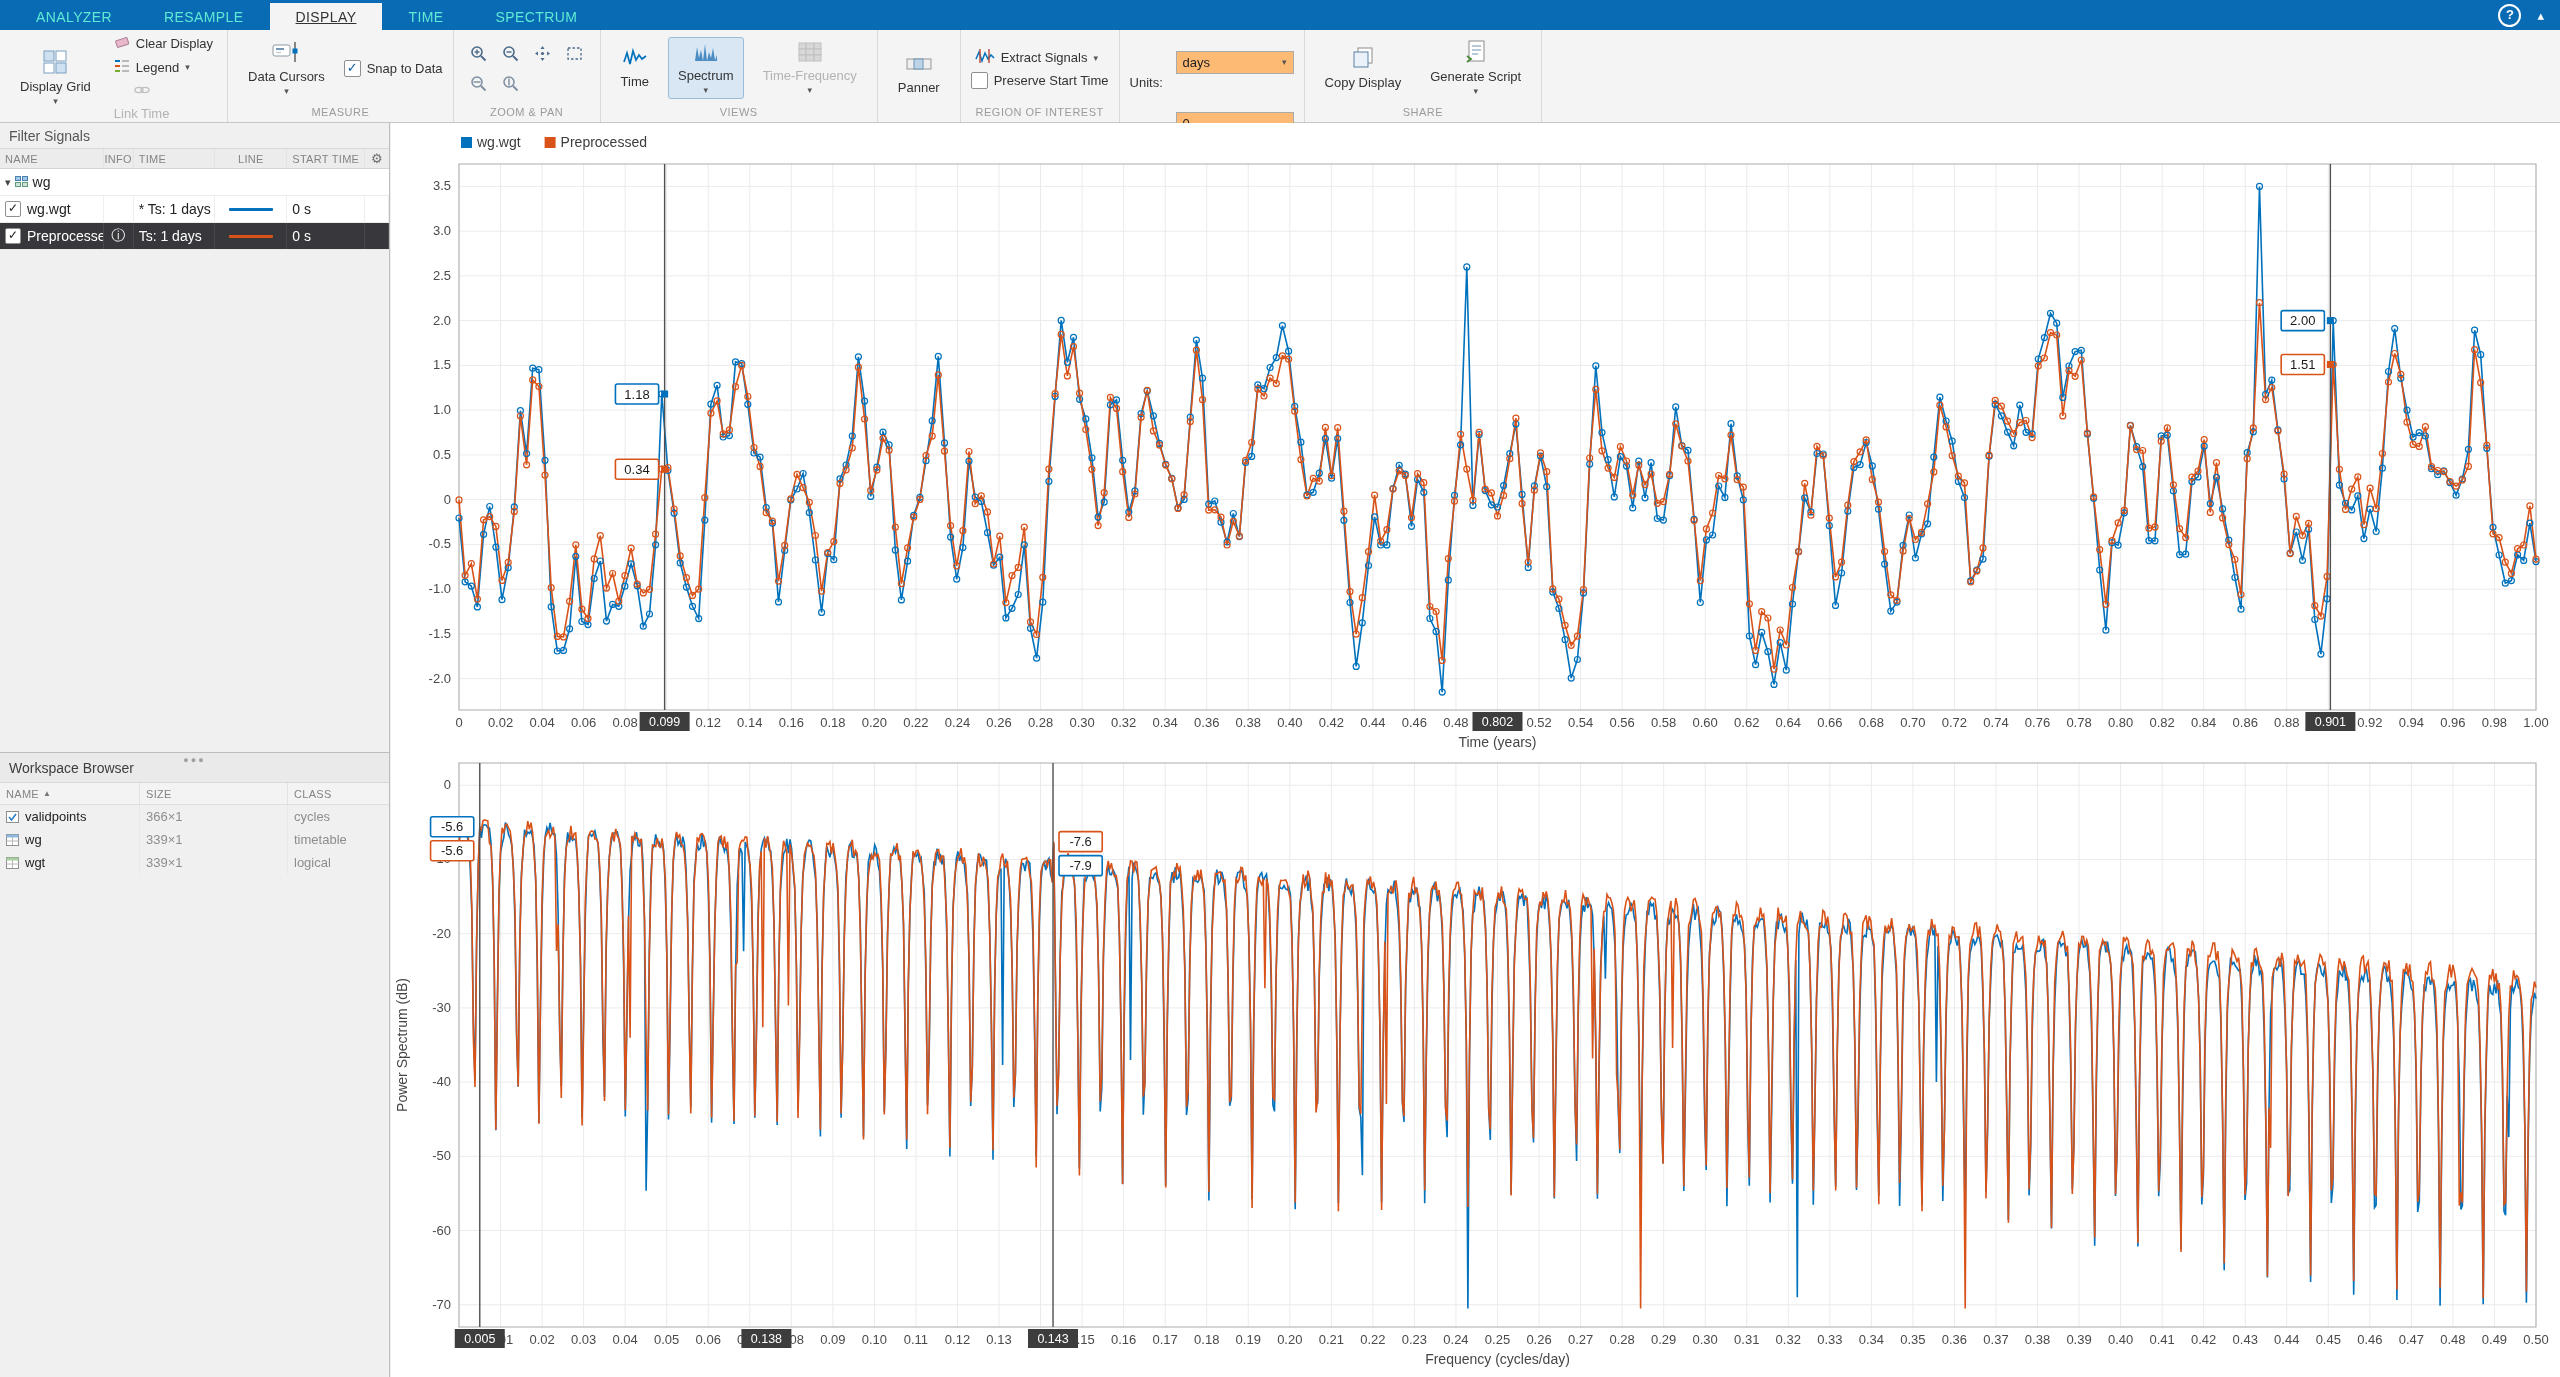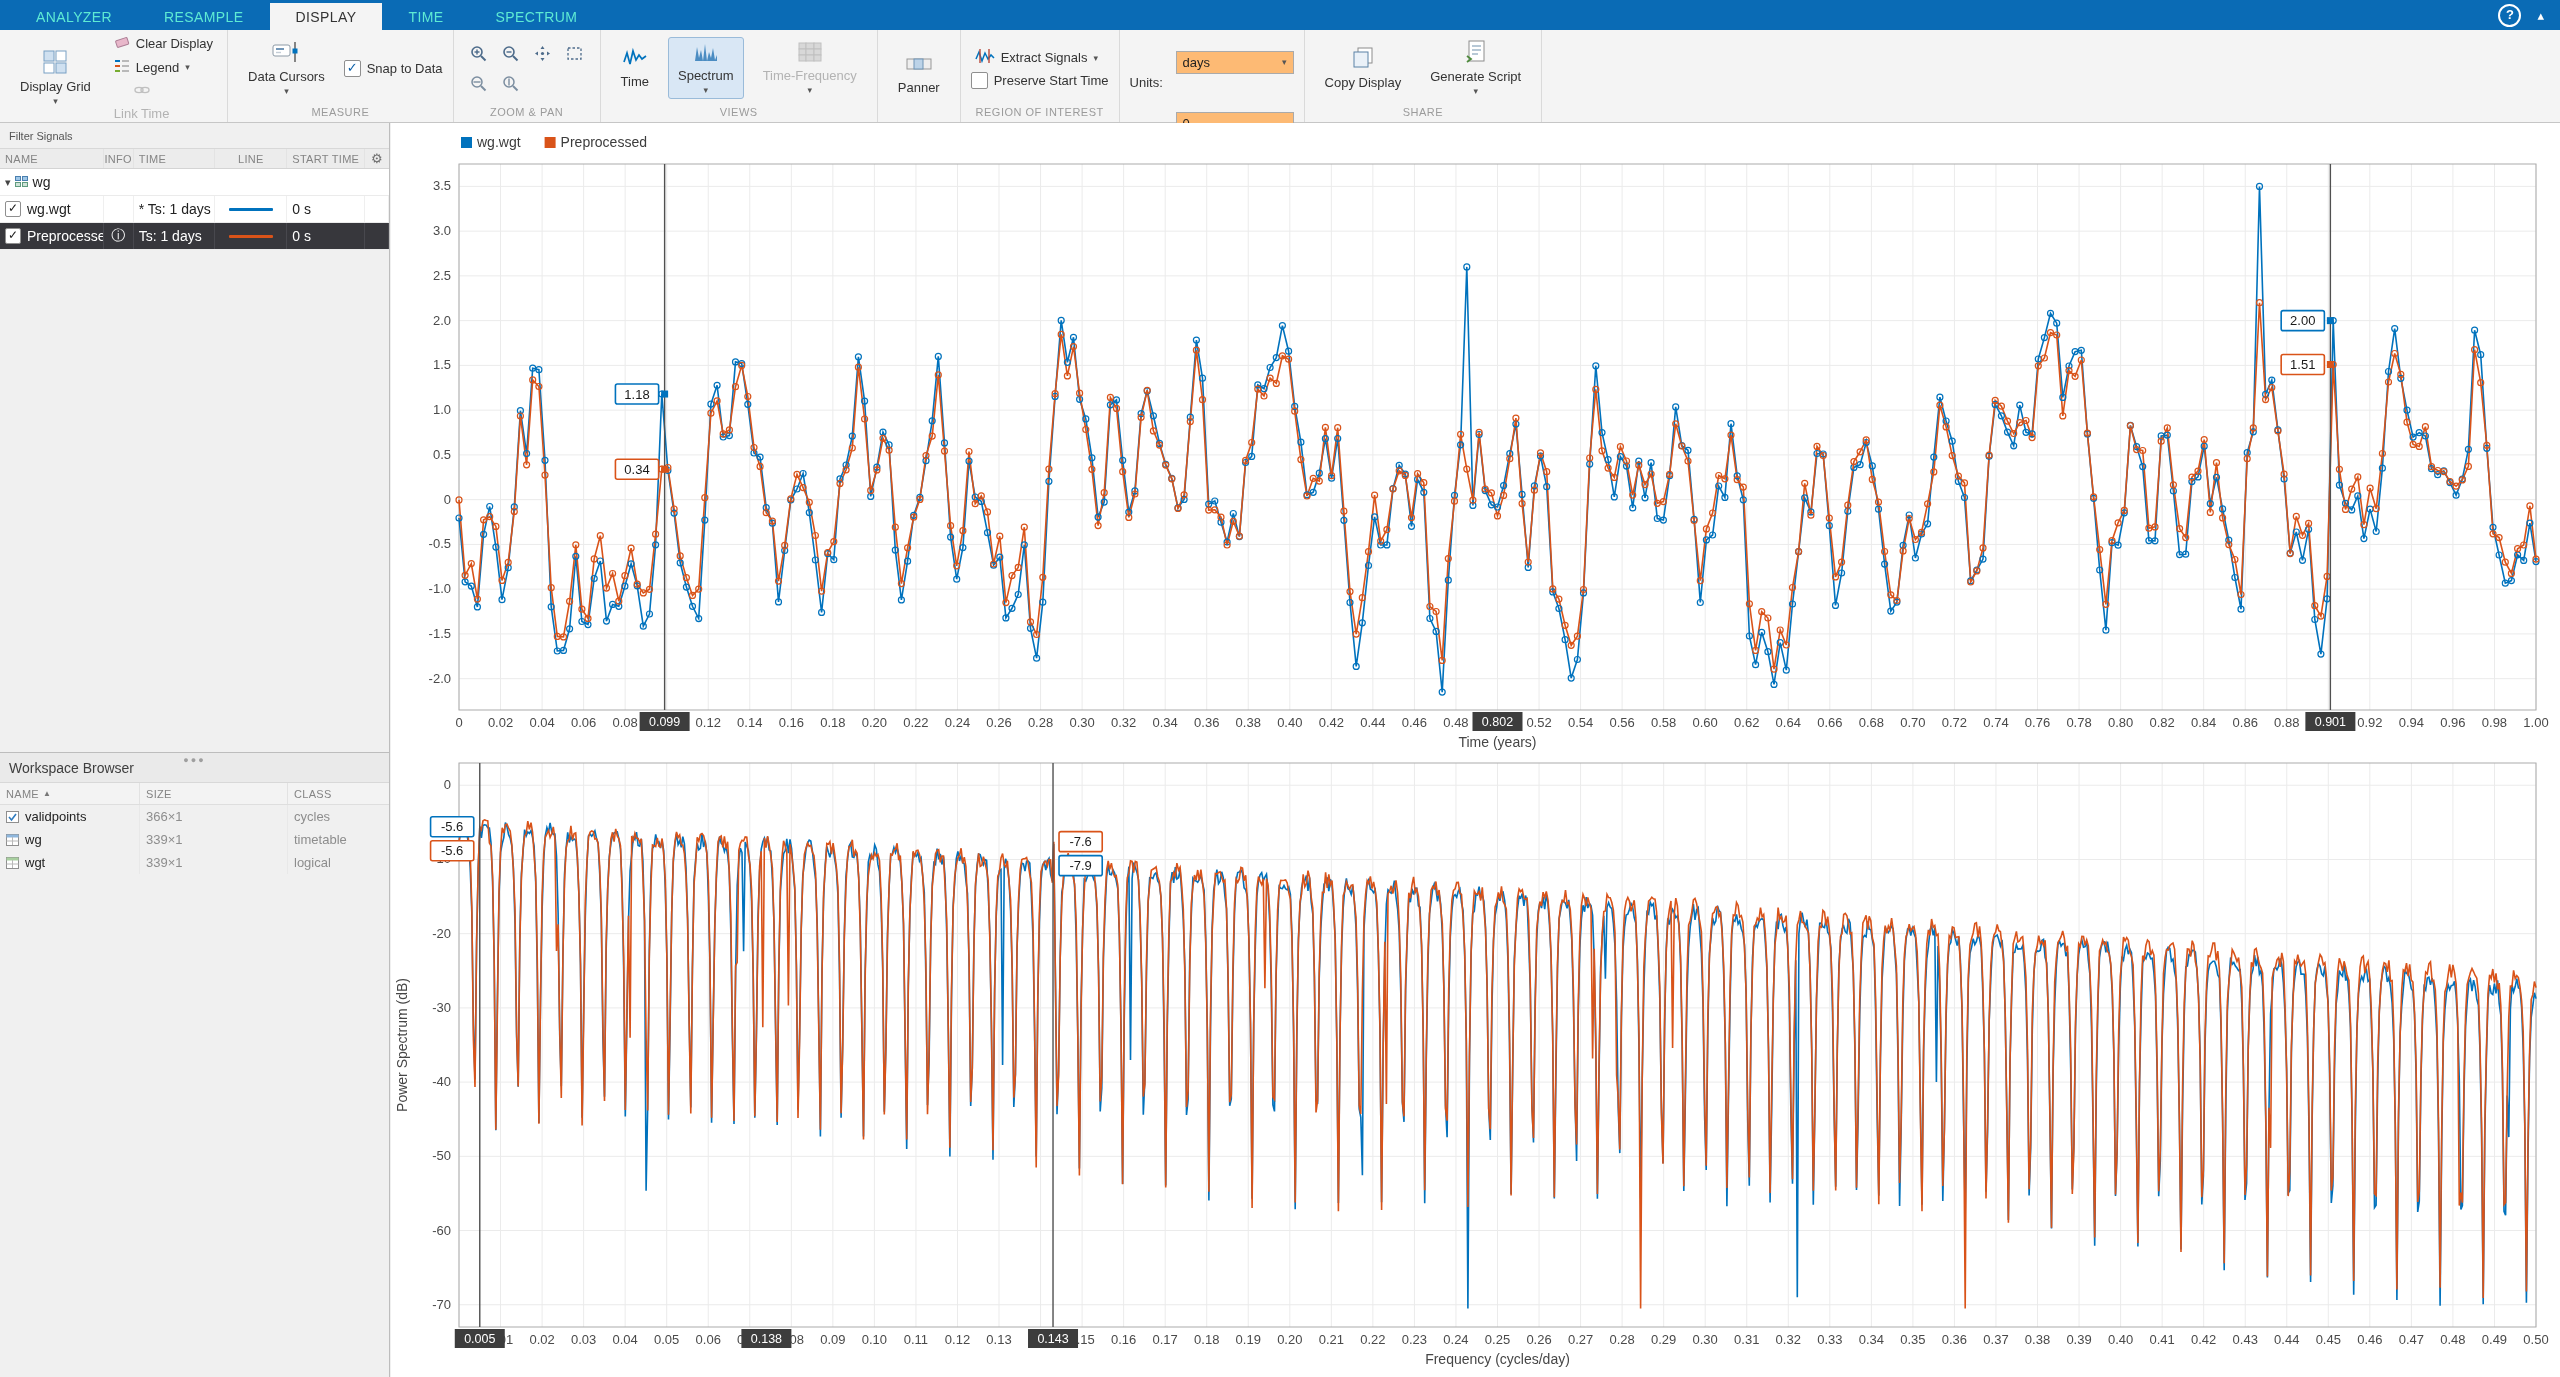--- a/index.html
+++ b/index.html
@@ -2,21 +2,21 @@
 <html><head>
 <meta charset="utf-8">
 <style>
   html,body{margin:0;padding:0;background:#dcdcdc;font-family:"Liberation Sans",sans-serif;}
   .app{position:relative;width:2560px;height:1377px;background:#f0f0f0;overflow:hidden;}
 
   
   .titlebar{position:absolute;top:0;left:0;right:0;height:30px;background:#0a6bb5;display:flex;justify-content:space-between;align-items:flex-end;}
   .tabs{display:flex;align-items:flex-end;padding-left:10px;height:30px;}
   .tab{padding:6px 26px 5px;font-size:14px;color:#5eead4;letter-spacing:.4px;cursor:pointer;}
-  .tab.active{background:#f4f4f4;color:#333;}
+  .tab.active{background:#f4f4f4;color:#333;text-decoration:underline;}
   .tb-right{display:flex;align-items:center;gap:16px;padding:0 16px;height:30px;}
   .help-icon{width:19px;height:19px;border:2px solid #fff;border-radius:50%;color:#fff;font-size:13px;font-weight:bold;text-align:center;line-height:18px;cursor:pointer;}
   .collapse-icon{color:#fff;font-size:13px;cursor:pointer;}
 
   
   .ribbon{position:absolute;top:30px;left:0;right:0;height:92px;background:#f4f4f4;border-bottom:1px solid #c6c6c6;display:flex;}
   .rgroup{display:flex;flex-direction:column;border-right:1px solid #dadada;}
   .rgroup-content{flex:1;display:flex;align-items:center;padding:3px 10px;gap:9px;}
   .rgroup-label{font-size:11px;color:#9b9b9b;text-align:center;padding:0 8px 4px;letter-spacing:.5px;white-space:nowrap;}
   .tall-btn{display:flex;flex-direction:column;align-items:center;justify-content:center;gap:2px;padding:3px 9px;font-size:13px;color:#333;border:1px solid transparent;border-radius:3px;cursor:pointer;white-space:nowrap;}
@@ -33,21 +33,21 @@
   .zoom-grid{display:grid;grid-template-columns:repeat(4,30px);grid-auto-rows:28px;gap:2px;align-content:center;}
   .icon-btn{display:flex;align-items:center;justify-content:center;border-radius:3px;cursor:pointer;}
   .field-row{display:flex;align-items:center;gap:6px;font-size:13px;color:#333;margin:1px 0;}
   .tl-label{width:40px;margin-top:41px;}
   .tfield{width:104px;height:21px;background:#fdba74;border:1px solid #aaa;font-size:13px;padding:0 6px;display:flex;align-items:center;color:#222;}
   .tfield.select{justify-content:space-between;cursor:pointer;}
   .tl-stack{display:flex;flex-direction:column;gap:3px;}
 
   
   .left{position:absolute;top:123px;left:0;width:390px;bottom:0;background:#f0f0f0;border-right:1px solid #bdbdbd;box-sizing:border-box;}
-  .filter-row{height:25px;display:flex;align-items:center;padding:0 9px;font-size:11px;color:#555;}
+  .filter-row{height:25px;display:flex;align-items:center;padding:0 9px;font-size:14px;color:#555;}
   .sig-header,.sig-row{display:flex;align-items:center;}
   .sig-header{height:19px;background:#ececec;border-top:1px solid #d8d8d8;border-bottom:1px solid #d4d4d4;font-size:11px;color:#848484;letter-spacing:.3px;}
   .sc{padding:0 5px;box-sizing:border-box;overflow:hidden;white-space:nowrap;border-right:1px solid #e3e3e3;height:100%;display:flex;align-items:center;}
   .c-name{width:104px;}.c-info{width:30px;justify-content:center;}.c-time{width:82px;}.c-line{width:72px;justify-content:center;}.c-start{width:78px;}.c-gear{width:24px;border-right:none;justify-content:center;}
   .sig-row{height:26px;background:#fff;border-bottom:1px solid #ebebeb;font-size:14px;color:#222;cursor:pointer;}
   .sig-row .sc{border-right:1px solid #efefef;}
   .sig-row.group{font-size:14px;}
   .sig-row.sel{background:#37373c;color:#fff;}
   .sig-row.sel .sc{border-right-color:#48484e;}
   .tree-caret{font-size:11px;color:#444;margin-right:4px;}

